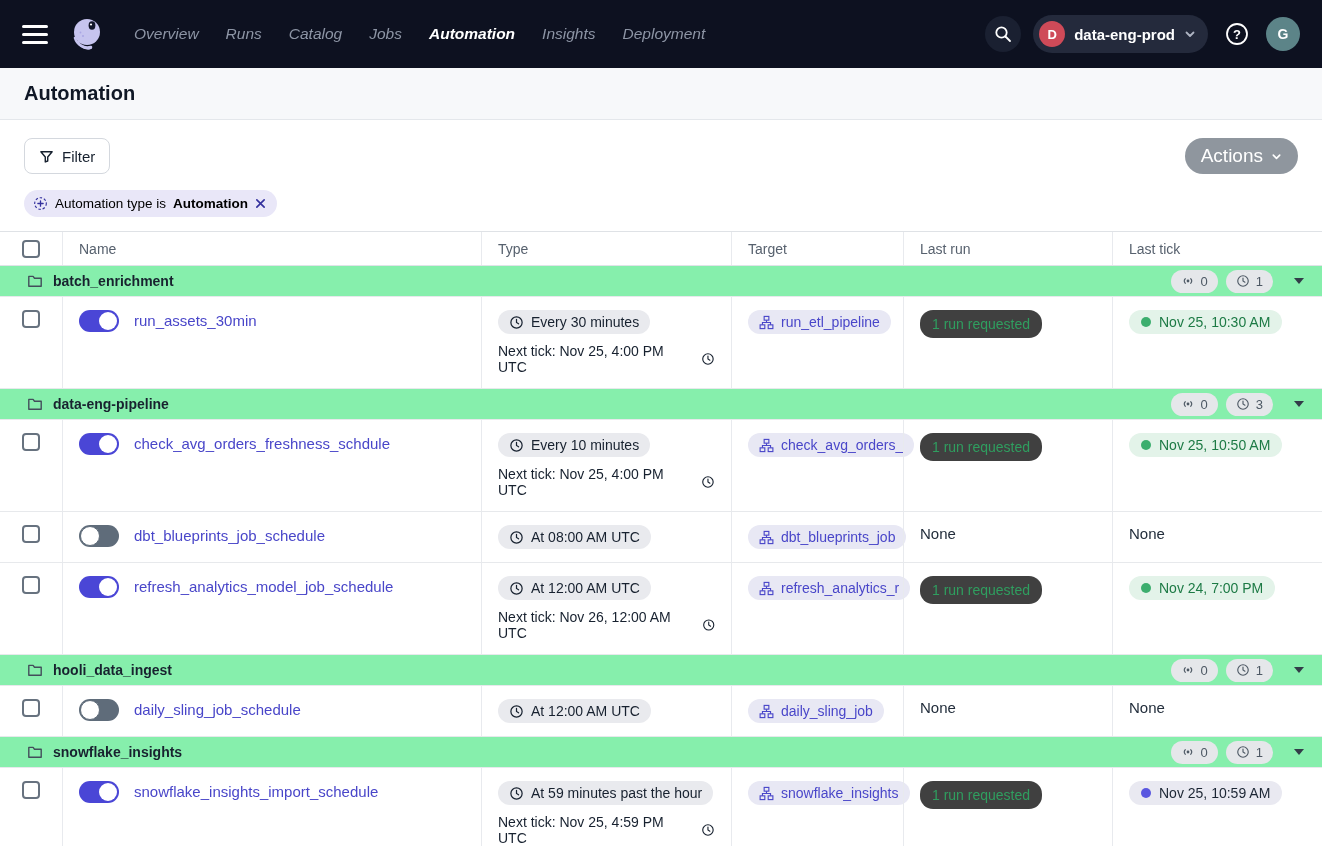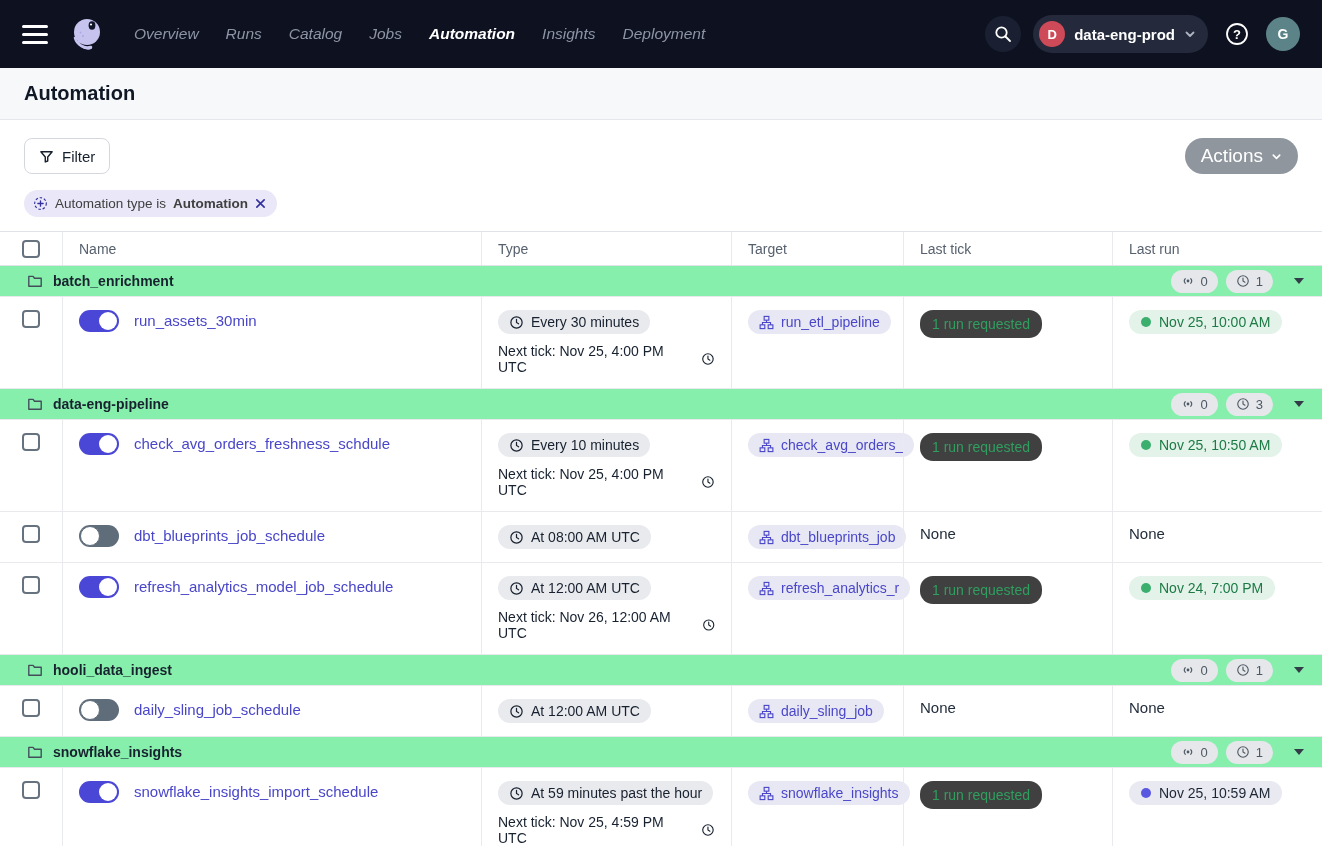--- a/index.html
+++ b/index.html
@@ -30,21 +30,21 @@
   .toolbar { background:#fff; display:flex; align-items:center; padding:18px 24px 14px 24px; }
   .btn-filter { display:inline-flex; align-items:center; gap:8px; border:1px solid #d4d8de; background:#fff; border-radius:8px; height:36px; padding:0 14px; font-size:15px; color:#16202e; cursor:pointer; }
   .search-box { position:relative; margin-left:14px; }
   .search-box input { width:356px; height:36px; border:1px solid #d4d8de; border-radius:8px; padding:0 10px 0 34px; font-size:15px; color:#16202e; outline:none; font-family:"Liberation Sans", sans-serif; }
   .search-box input::placeholder { color:#98a1ac; }
   .search-box .mag { position:absolute; left:10px; top:10px; color:#4a5562; }
   .btn-actions { margin-left:auto; background:#8f969e; color:#fff; border:none; border-radius:18px; height:36px; padding:0 16px; font-size:19px; display:inline-flex; align-items:center; gap:8px; cursor:pointer; }
 
   
   .chips-row { background:#fff; padding:2px 24px 14px 24px; border-bottom:1px solid #dfe2e6; }
-  .chip { display:inline-flex; align-items:center; gap:7px; background:#e9e7f8; border-radius:14px; height:27px; padding:0 11px 0 9px; color:#404040; font-size:13.5px; cursor:pointer; }
+  .chip { display:inline-flex; align-items:center; gap:7px; background:#e9e7f8; border-radius:14px; height:27px; padding:0 11px 0 9px; color:#000000; font-size:13.5px; cursor:pointer; }
   .chip b { font-weight:bold; }
 
   
   .grid { display:grid; grid-template-columns:62px 419px 250px 172px 209px 1fr; }
   .thead { border-bottom:1px solid #e0e3e8; background:#fff; }
   .th { font-size:14px; color:#57616e; padding:9px 16px 8px 16px; border-left:1px solid #e8eaee; }
   .th:first-child { border-left:none; display:flex; justify-content:center; align-items:center; padding:0; }
   .checkbox { width:18px; height:18px; border:2px solid #67727f; border-radius:4px; background:#fff; cursor:pointer; }
 
   .group-row { height:31px; background:#86efac; border-bottom:1px solid #e7e9ec; display:flex; align-items:center; padding:0 18px 0 27px; }
@@ -168,22 +168,22 @@
   </span>
 </div>
 
 <div class="grid thead">
   <div class="th">
       <span class="checkbox"></span>
     </div>
   <div class="th">Name</div>
   <div class="th">Type</div>
   <div class="th">Target</div>
+  <div class="th">Last run</div>
   <div class="th">Last tick</div>
-  <div class="th">Last run</div>
 </div>
 
 <div class="group-row">
   <svg width="16" height="16" viewBox="0 0 16 16" fill="none" stroke="#434e5b" stroke-width="1.4">
       <path d="M1.8 13.2V3.4h4.3l1.4 1.8h6.7v8z" stroke-linejoin="round"></path>
     </svg>
   <span class="group-name">batch_enrichment</span>
   <div class="group-right">
     <span class="badge">
       <svg width="14" height="14" viewBox="0 0 16 16">
@@ -236,21 +236,21 @@
           <rect x="1.2" y="10.5" width="5" height="4"></rect>
           <rect x="9.8" y="10.5" width="5" height="4"></rect>
           <path d="M8 5.5V8M8 8H3.7v2.5M8 8h4.3v2.5"></path>
         </svg>
       <span>run_etl_pipeline</span>
       </span>
   </div>
   <div class="cell"><span class="pill-green">1 run requested</span></div>
   <div class="cell"><span class="pill-run success">
         <span class="dot green"></span>
-        <span>Nov 25, 10:00 AM</span>
+        <span>Nov 25, 10:30 AM</span>
       </span></div>
 </div>
 
 <div class="group-row">
   <svg width="16" height="16" viewBox="0 0 16 16" fill="none" stroke="#434e5b" stroke-width="1.4">
       <path d="M1.8 13.2V3.4h4.3l1.4 1.8h6.7v8z" stroke-linejoin="round"></path>
     </svg>
   <span class="group-name">data-eng-pipeline</span>
   <div class="group-right">
     <span class="badge">

